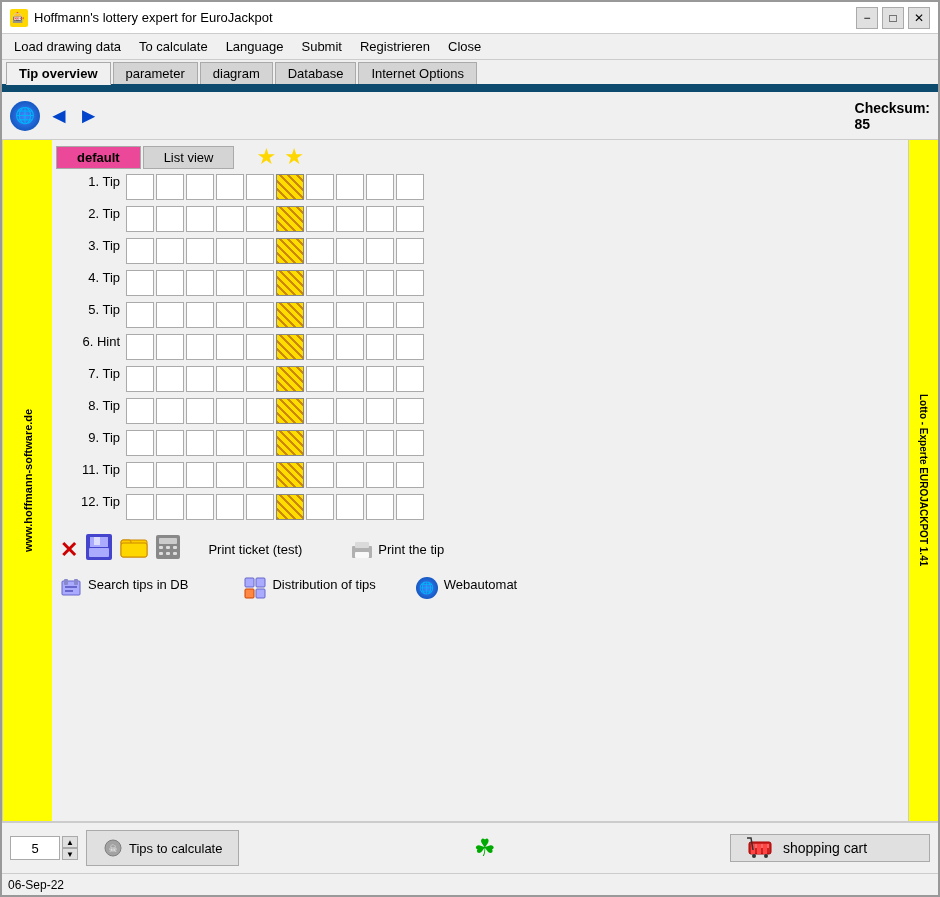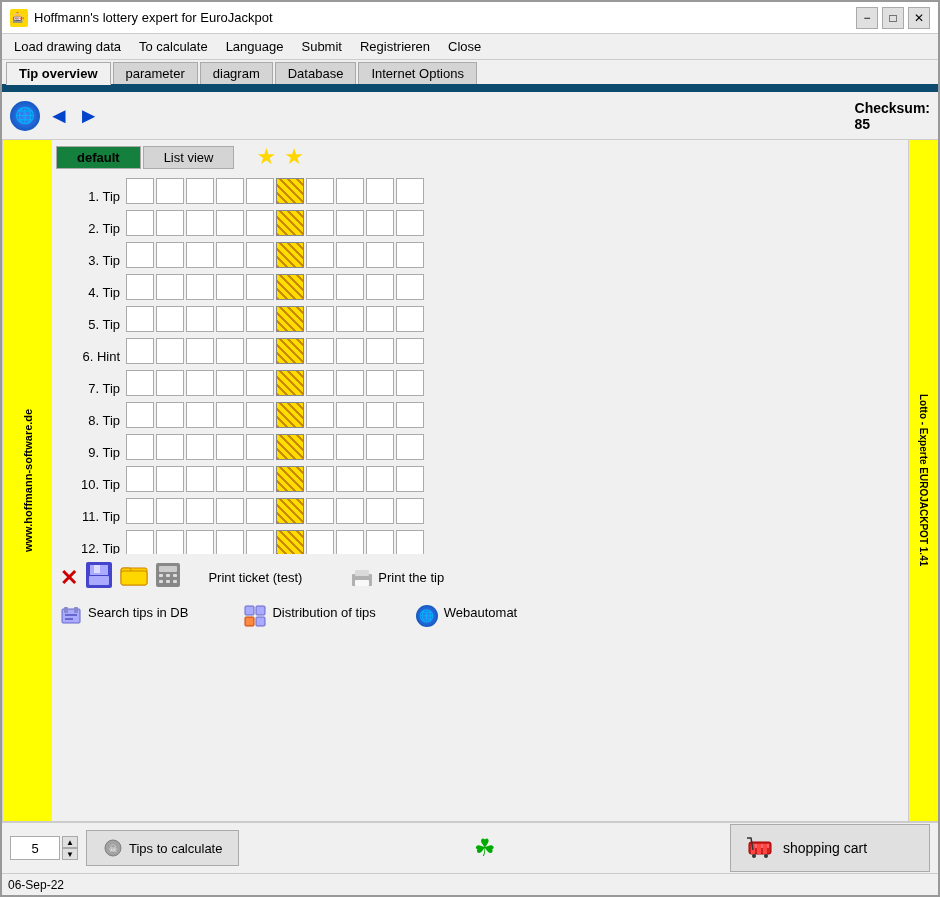--- a/index.html
+++ b/index.html
@@ -195,35 +195,35 @@
       align-items: center;
     }
     .view-tab {
       padding: 3px 20px;
       border: 1px solid #aaa;
       background: #d4d4d4;
       cursor: pointer;
       font-size: 13px;
     }
     .view-tab.active {
-      background: #15803d;
+      background: #ec4899;
       font-weight: bold;
     }
     .star-icons {
       display: flex;
       gap: 8px;
       margin-left: 20px;
     }
     .star {
       color: #ffd700;
       font-size: 22px;
     }
     .tip-row {
       display: flex;
-      align-items: flex-end;
+      align-items: flex-start;
       height: 30px;
       margin-bottom: 2px;
     }
     .tip-label {
       width: 70px;
       text-align: right;
       padding-right: 6px;
       font-size: 13px;
     }
     .tip-cells {
@@ -350,21 +350,21 @@
     }
     .cart-btn {
       padding: 6px 16px;
       border: 1px solid #aaa;
       background: #e0e0e0;
       cursor: pointer;
       display: flex;
       align-items: center;
       gap: 8px;
       font-size: 14px;
-      height: 48px;
+      height: 28px;
       min-width: 200px;
     }
     .bottom-statusbar {
       background: #f0f0f0;
       border-top: 1px solid #ccc;
       padding: 2px 6px;
       font-size: 12px;
       height: 22px;
       display: flex;
       align-items: center;
@@ -606,37 +606,20 @@
             </div>
             <div class="tip-cell-icon" style="margin-left:2px;"></div>
             <div class="extra-cells">
               <div class="extra-cell"></div>
               <div class="extra-cell"></div>
               <div class="extra-cell"></div>
               <div class="extra-cell"></div>
             </div>
           </div>
 
-          <div class="tip-row">
-            <span class="tip-label">10. Tip</span>
-            <div class="tip-cells">
-              <div class="tip-cell"></div>
-              <div class="tip-cell"></div>
-              <div class="tip-cell"></div>
-              <div class="tip-cell"></div>
-              <div class="tip-cell"></div>
-            </div>
-            <div class="tip-cell-icon" style="margin-left:2px;"></div>
-            <div class="extra-cells">
-              <div class="extra-cell"></div>
-              <div class="extra-cell"></div>
-              <div class="extra-cell"></div>
-              <div class="extra-cell"></div>
-            </div>
-          </div>
 
           <div class="tip-row">
             <span class="tip-label">11. Tip</span>
             <div class="tip-cells">
               <div class="tip-cell"></div>
               <div class="tip-cell"></div>
               <div class="tip-cell"></div>
               <div class="tip-cell"></div>
               <div class="tip-cell"></div>
             </div>

